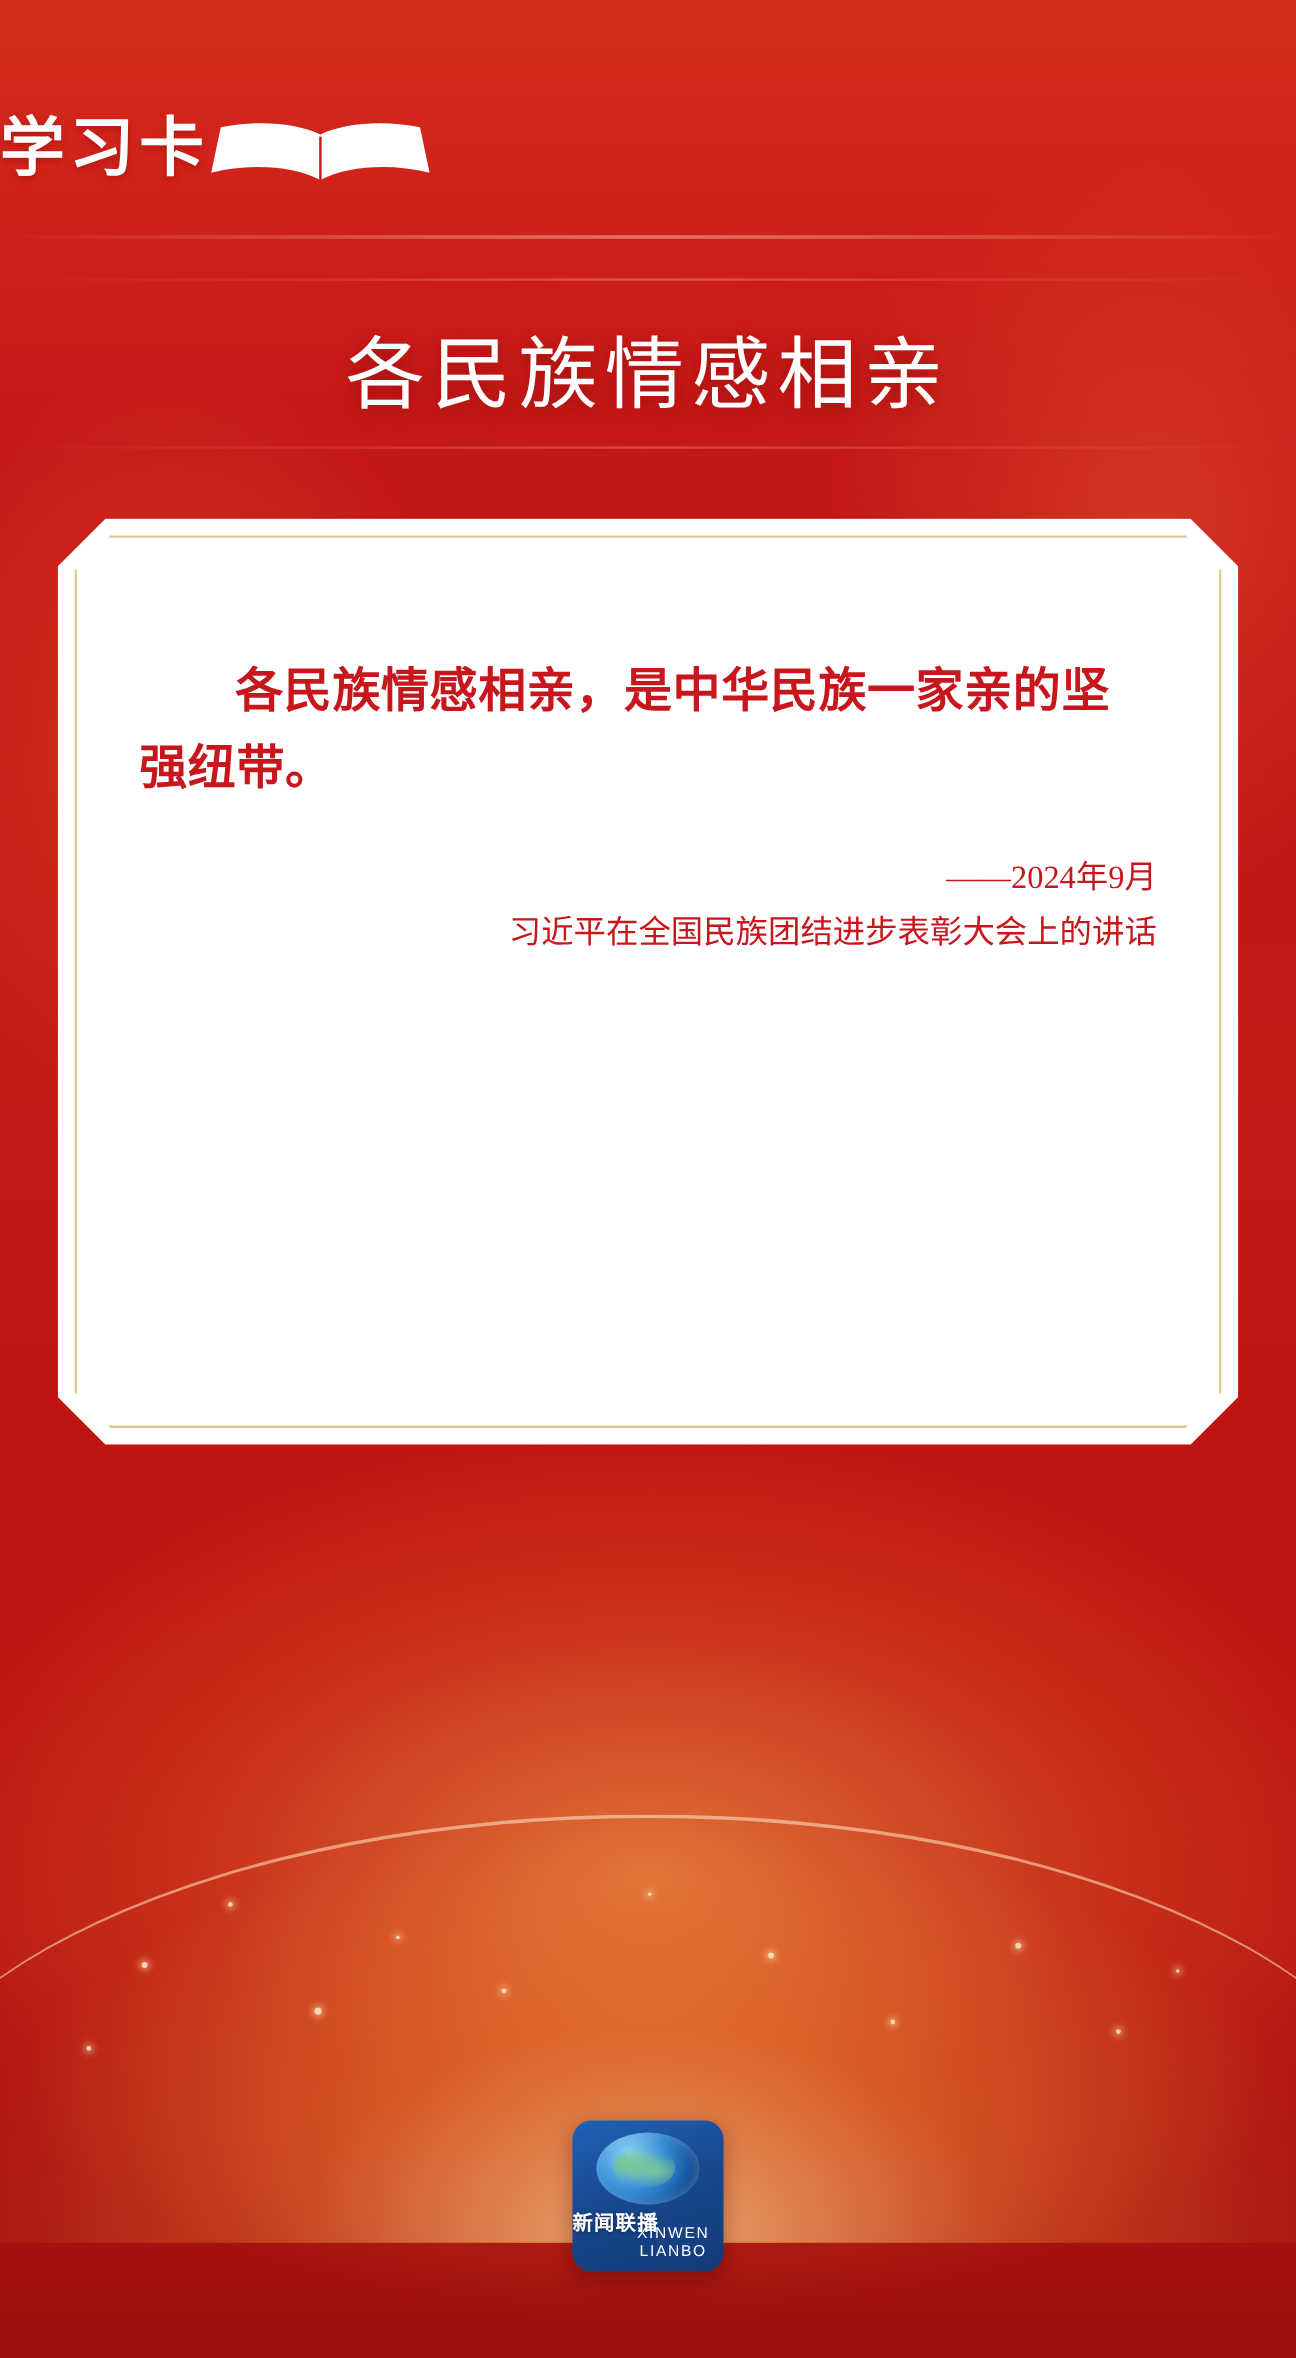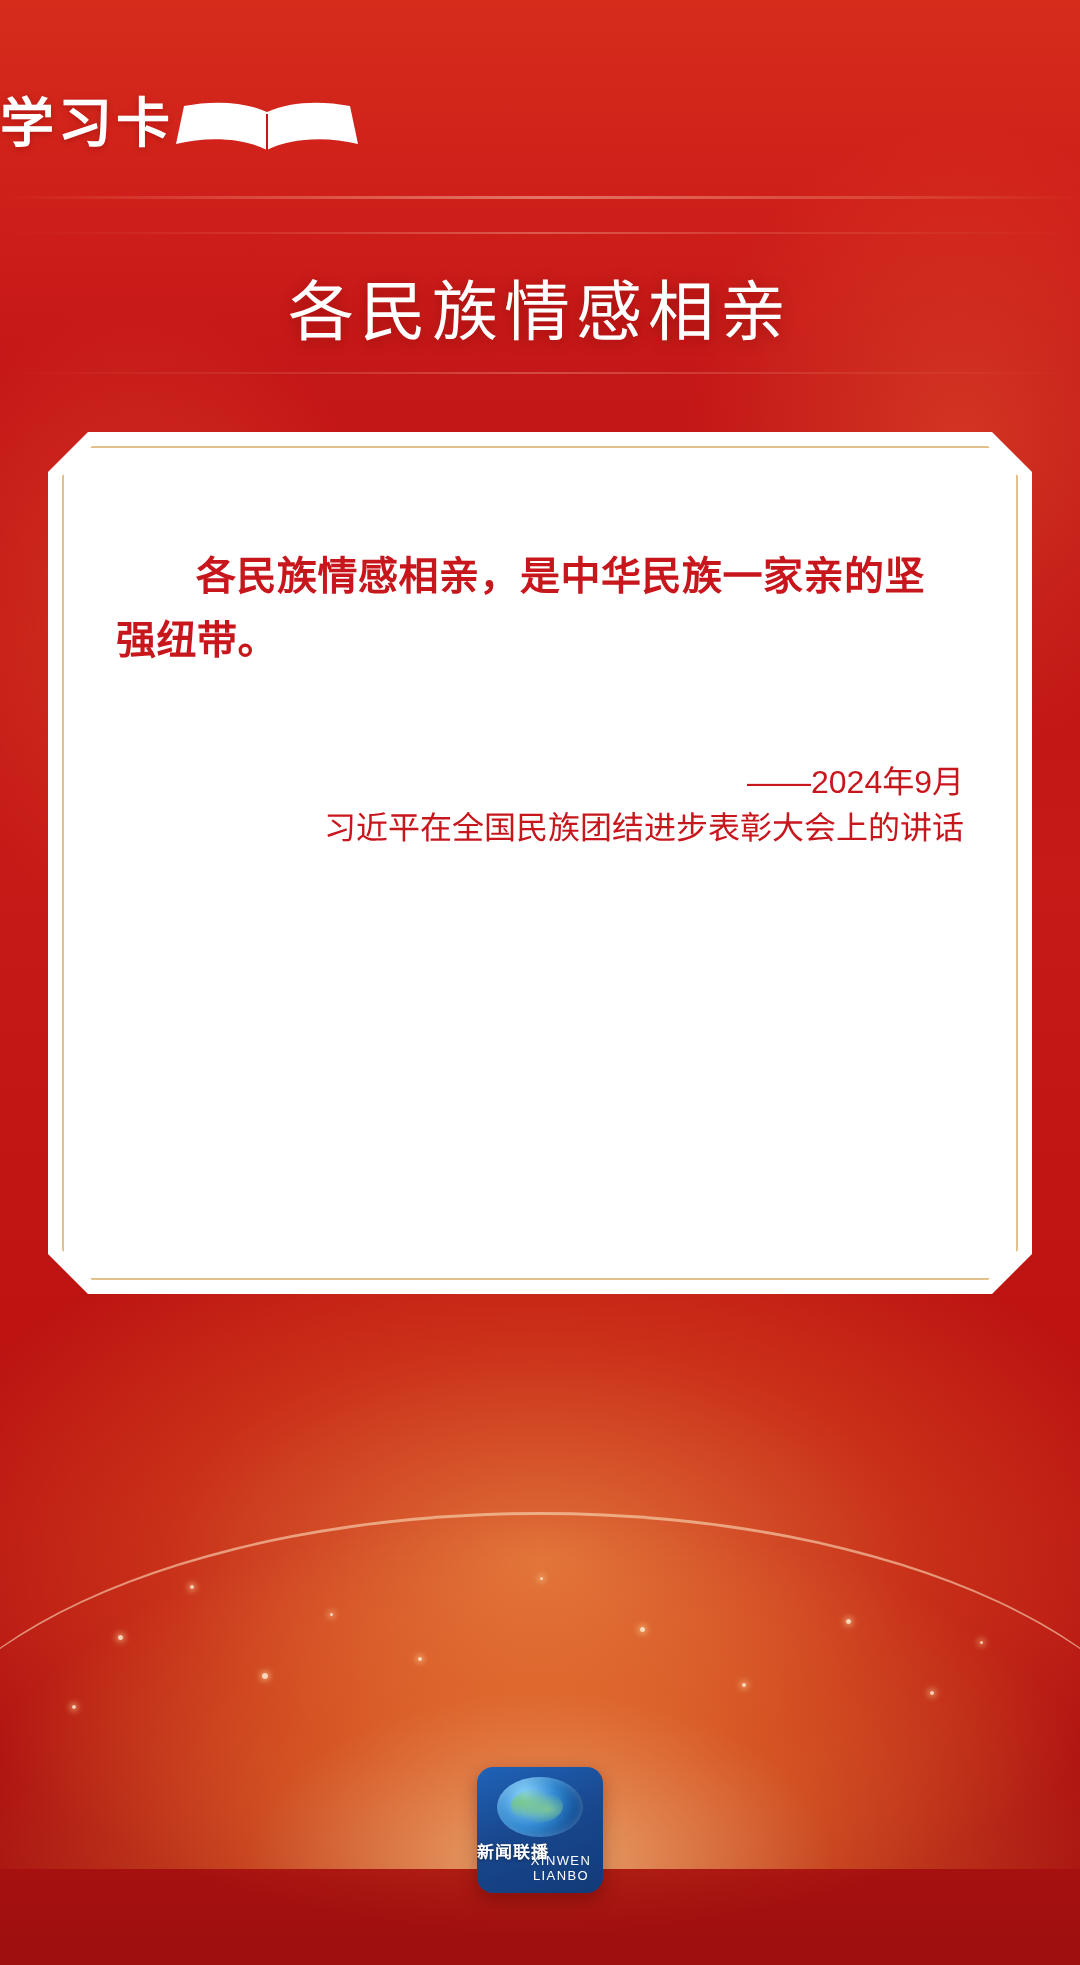--- a/index.html
+++ b/index.html
@@ -104,24 +104,25 @@
     letter-spacing: 6px;
     text-shadow: 0 3px 14px rgba(110,0,0,0.45);
   }
 
   
   .card-outer {
     position: absolute;
     left: 48px;
     top: 432px;
     width: 984px;
-    height: 862px;
+    height: 772px;
     background: #ffffff;
     -webkit-clip-path: polygon(40px 0, calc(100% - 40px) 0, 100% 40px, 100% calc(100% - 40px), calc(100% - 40px) 100%, 40px 100%, 0 calc(100% - 40px), 0 40px);
     clip-path: polygon(40px 0, calc(100% - 40px) 0, 100% 40px, 100% calc(100% - 40px), calc(100% - 40px) 100%, 40px 100%, 0 calc(100% - 40px), 0 40px);
+    font-family: Liberation Serif, serif;
   }
   .card-inner-line {
     position: absolute;
     left: 14px;
     top: 14px;
     right: 14px;
     bottom: 14px;
     border: 2px solid #e2c08a;
     -webkit-clip-path: polygon(30px 0, calc(100% - 30px) 0, 100% 30px, 100% calc(100% - 30px), calc(100% - 30px) 100%, 30px 100%, 0 calc(100% - 30px), 0 30px);
     clip-path: polygon(30px 0, calc(100% - 30px) 0, 100% 30px, 100% calc(100% - 30px), calc(100% - 30px) 100%, 30px 100%, 0 calc(100% - 30px), 0 30px);
@@ -142,24 +143,24 @@
     margin: 0 0 34px 0;
     letter-spacing: 0.5px;
   }
   .para.lead {
     font-weight: bold;
   }
   .para b {
     font-weight: bold;
   }
   .attribution {
-    margin-top: 87px;
+    margin-top: 36px;
     text-align: right;
     color: #c8161d;
-    font-size: 32px;
+    font-size: 27px;
     line-height: 46px;
   }
 
   
   .horizon {
     position: absolute;
     left: -5%;
     bottom: 96px;
     width: 110%;
     height: 360px;

